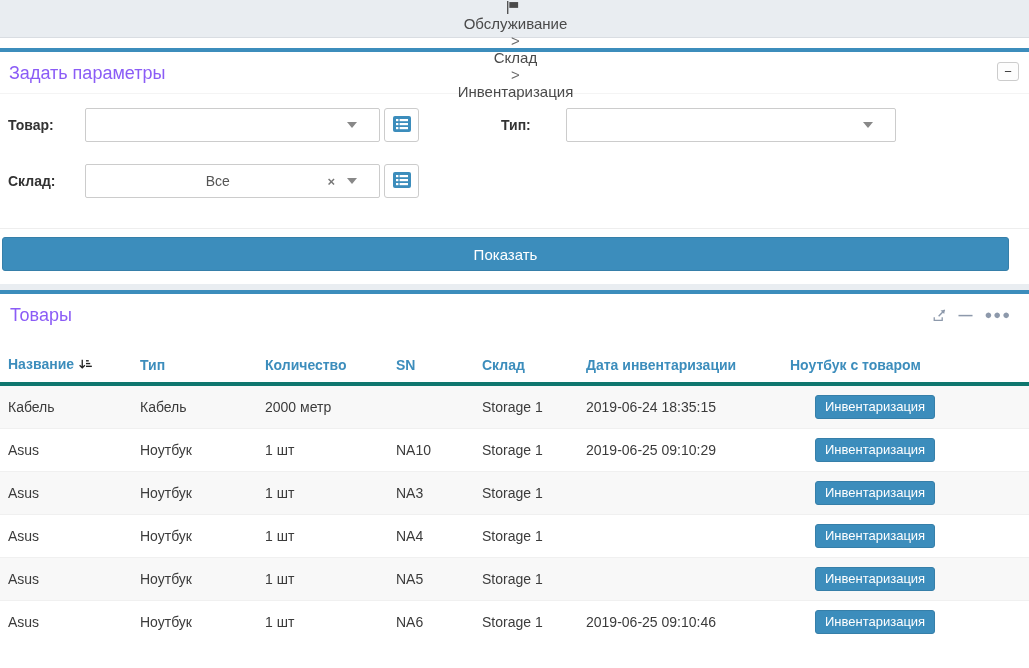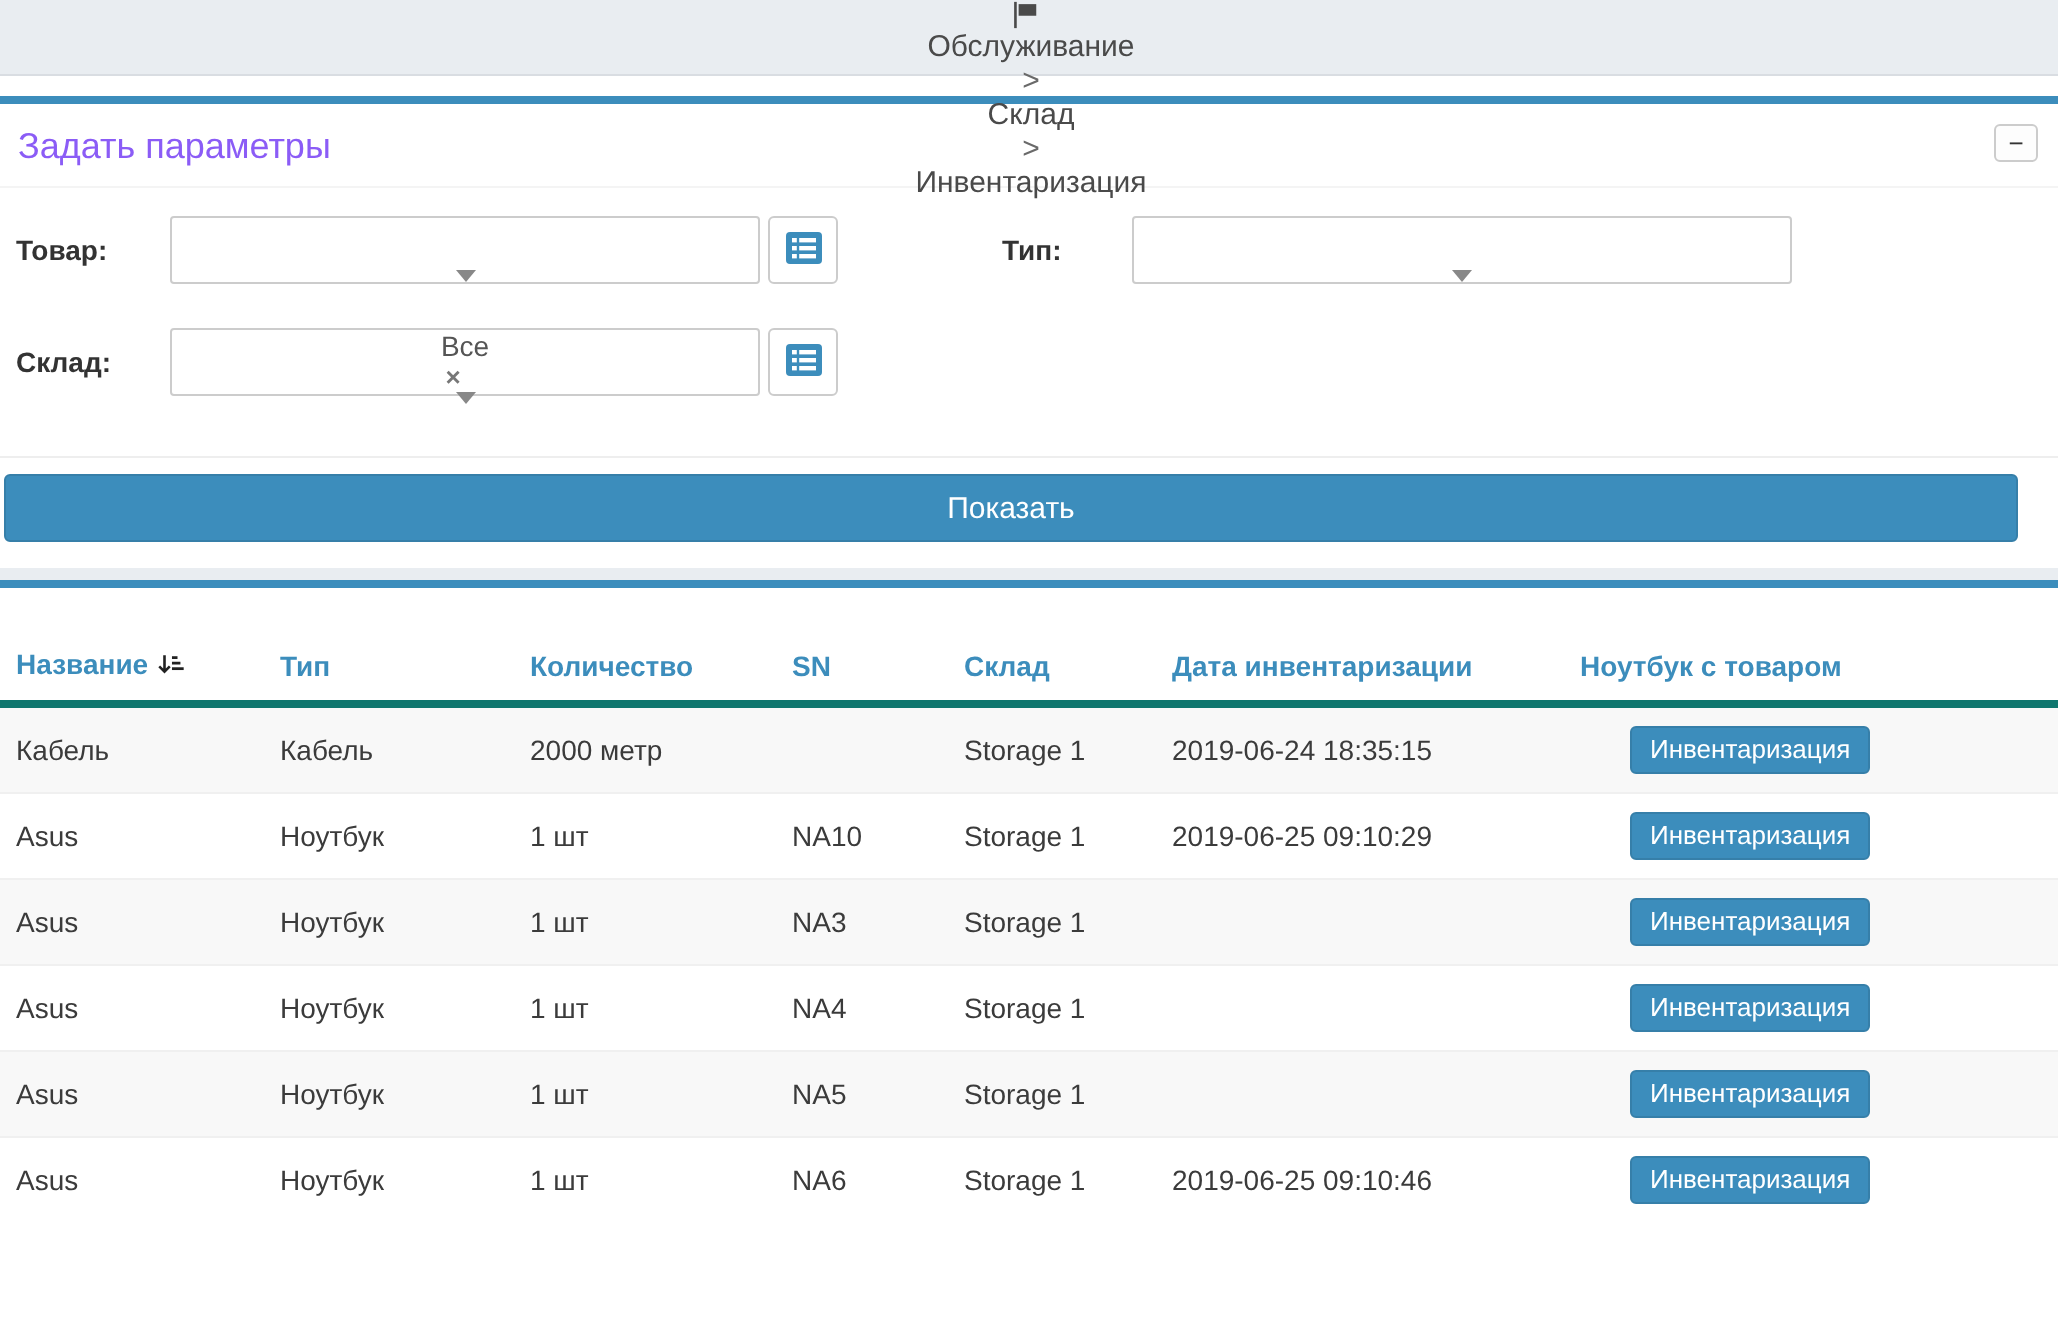--- a/index.html
+++ b/index.html
@@ -69,21 +69,20 @@
 
   .sel {
     height: 34px;
     background: #fff;
     border: 1px solid #ccc;
     border-radius: 2px;
     display: flex;
     align-items: center;
     padding: 0 22px;
     cursor: pointer;
-    flex-direction: column;
   }
   .sel-product, .sel-storage { width: 295px; }
   .sel-type { width: 330px; }
   .sel-value { flex: 1; text-align: center; color: #555; }
   .sel-clear { color: #777; font-size: 13px; font-weight: bold; margin-right: 12px; cursor: pointer; }
   .caret {
     width: 0; height: 0;
     border-left: 5px solid transparent;
     border-right: 5px solid transparent;
     border-top: 6px solid #888;
@@ -247,20 +246,34 @@
   </div>
 
   <div class="box1-footer">
     <button class="show-btn">Показать</button>
   </div>
 </div>
 
 <div class="box-gap"></div>
 
 <div class="box">
+  <div class="box2-header">
+    <div class="box-title">Товары</div>
+    <div class="box-tools">
+      <span class="tool">
+        <svg width="14" height="13" viewBox="0 0 16 15">
+            <path d="M14.5 1.2L7.6 8.4" stroke="#8d99ab" stroke-width="1.6" fill="none"></path>
+            <path d="M14.8.8l-5 .9 4.2 4.2z" fill="#8d99ab"></path>
+            <path d="M2.5 9.5v3.6h9.2v-3.6" stroke="#8d99ab" stroke-width="1.5" fill="none"></path>
+          </svg>
+      </span>
+      <span class="tool tool-minus">—</span>
+      <span class="tool tool-dots">●●●</span>
+    </div>
+  </div>
 
   <table class="products">
     <colgroup>
       <col class="col-name">
         <col class="col-type">
         <col class="col-qty">
         <col class="col-sn">
       <col class="col-storage">
         <col class="col-date">
         <col class="col-actions">

